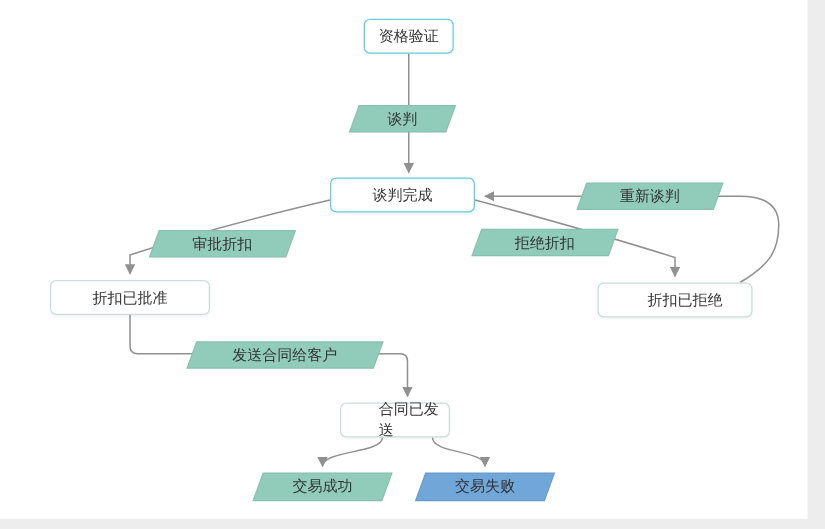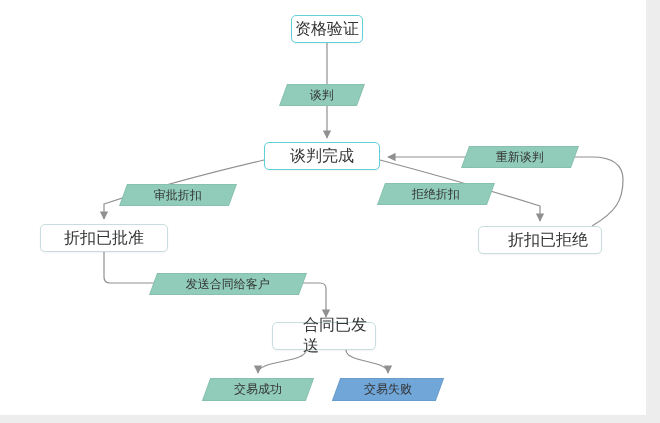--- a/index.html
+++ b/index.html
@@ -27,21 +27,21 @@
     stroke-width: 1.2;
   }
   .node {
     position: absolute;
     background: #ffffff;
     border: 1px solid var(--node-border, #c9dde0);
     border-radius: 5px;
     display: flex;
     align-items: center;
     justify-content: center;
-    font-size: 16px;
+    font-size: 12px;
     color: var(--text, #333333);
     box-shadow: 0 1px 2px rgba(0,0,0,0.05);
     box-sizing: border-box;
     cursor: pointer;
   }
   .node.active { border-color: var(--node-border-active, #5fd0d8); }
   .plabel {
     position: absolute;
     display: flex;
     align-items: center;
@@ -83,21 +83,21 @@
     </div>
     <div class="node" style="left:40px; top:224px; width:128px; height:28px;">
       <span>折扣已批准</span>
     </div>
     <div class="node active" style="left:264px; top:142px; width:116px; height:28px;">
       <span>谈判完成</span>
     </div>
     <div class="node" style="left:478px; top:226px; width:124px; height:28px;padding-left:16px;">
       <span>折扣已拒绝</span>
     </div>
-    <div class="node" style="left:272px; top:322px; width:104px; height:28px;padding-left:30px;">
+    <div class="node" style="left:272px; top:322px; width:88px; height:28px;padding-left:30px;">
       <span>合同已发送</span>
     </div>
 
     <div class="plabel green" style="left:283px; top:84px; width:78px; height:22px;">
       <span>谈判</span>
     </div>
     <div class="plabel green" style="left:123px; top:184px; width:110px; height:22px;">
       <span>审批折扣</span>
     </div>
     <div class="plabel green" style="left:381px; top:183px; width:110px; height:22px;">

